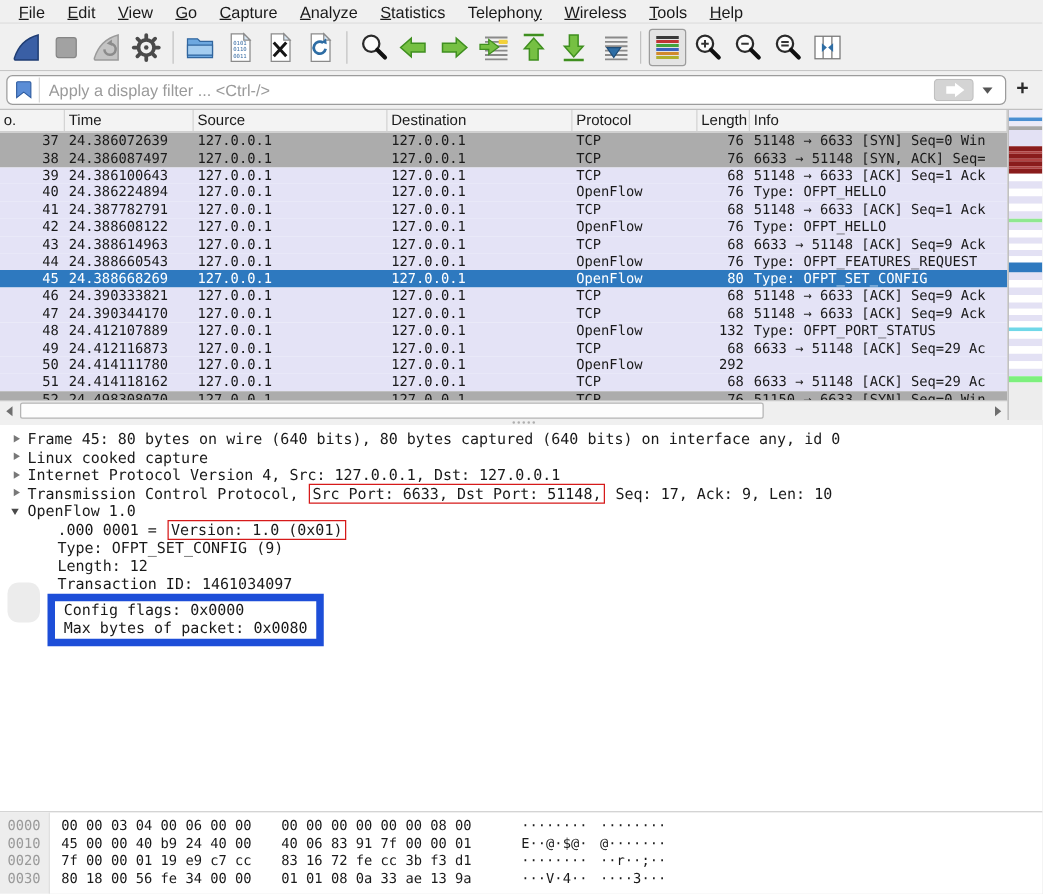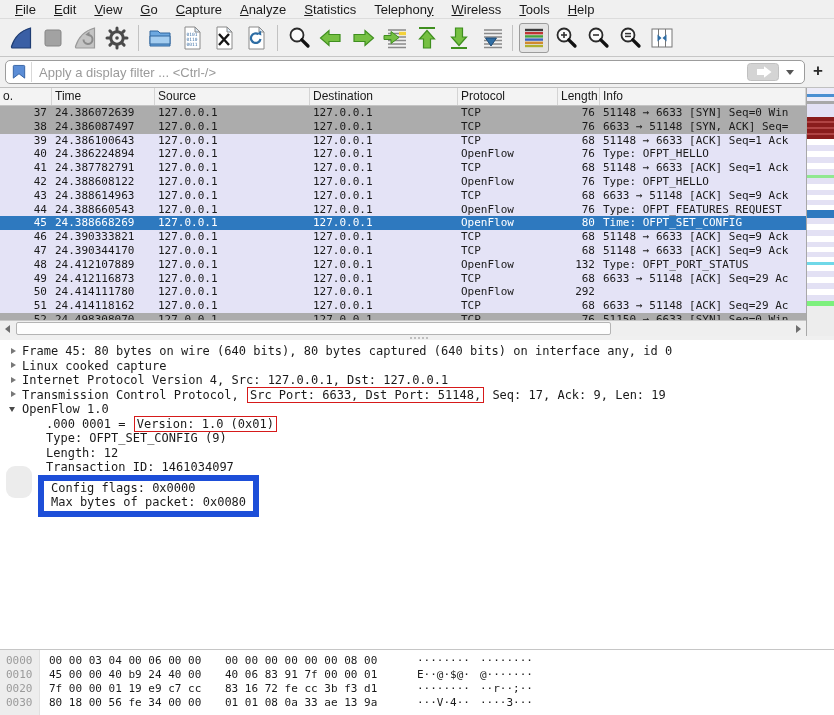--- a/index.html
+++ b/index.html
@@ -425,21 +425,21 @@
         <div class="pc r" style="width: 42px;">76</div>
         <div class="pc" style="width: 206px;">Type: OFPT_FEATURES_REQUEST</div>
       </div>
       <div class="prow sel">
         <div class="pc r" style="width: 52px;">45</div>
         <div class="pc" style="width: 103px;">24.388668269</div>
         <div class="pc" style="width: 155px;">127.0.0.1</div>
         <div class="pc" style="width: 148px;">127.0.0.1</div>
         <div class="pc" style="width: 100px;">OpenFlow</div>
         <div class="pc r" style="width: 42px;">80</div>
-        <div class="pc" style="width: 206px;">Time: OFPT_SET_CONFIG</div>
+        <div class="pc" style="width: 206px;">Type: OFPT_SET_CONFIG</div>
       </div>
       <div class="prow tcp">
         <div class="pc r" style="width: 52px;">46</div>
         <div class="pc" style="width: 103px;">24.390333821</div>
         <div class="pc" style="width: 155px;">127.0.0.1</div>
         <div class="pc" style="width: 148px;">127.0.0.1</div>
         <div class="pc" style="width: 100px;">TCP</div>
         <div class="pc r" style="width: 42px;">68</div>
         <div class="pc" style="width: 206px;">51148 → 6633 [ACK] Seq=9 Ack</div>
       </div>
@@ -553,21 +553,21 @@
     </div>
 </div>
 
 <div class="splitter"></div>
 
 <div class="detail">
   <div class="gutter-blob"></div>
 <div class="dline ind0"><span class="dexp closed"></span><span>Frame 45: 80 bytes on wire (640 bits), 80 bytes captured (640 bits) on interface any, id 0</span></div>
     <div class="dline ind0"><span class="dexp closed"></span><span>Linux cooked capture</span></div>
     <div class="dline ind0"><span class="dexp closed"></span><span>Internet Protocol Version 4, Src: 127.0.0.1, Dst: 127.0.0.1</span></div>
-    <div class="dline ind0"><span class="dexp closed"></span><span>Transmission Control Protocol, </span><span class="boxed">Src Port: 6633, Dst Port: 51148,</span><span> Seq: 17, Ack: 9, Len: 19</span></div>
+    <div class="dline ind0"><span class="dexp closed"></span><span>Transmission Control Protocol, </span><span class="boxed">Src Port: 6633, Dst Port: 51148,</span><span> Seq: 17, Ack: 9, Len: 10</span></div>
     <div class="dline ind0"><span class="dexp open"></span><span>OpenFlow 1.0</span></div>
     <div class="dline ind1"><span>.000 0001 = </span><span class="boxed">Version: 1.0 (0x01)</span></div>
     <div class="dline ind1"><span>Type: OFPT_SET_CONFIG (9)</span></div>
     <div class="dline ind1"><span>Length: 12</span></div>
     <div class="dline ind1"><span>Transaction ID: 1461034097</span></div>
     <div class="boxblock">
       <div class="bline">Config flags: 0x0000</div>
       <div class="bline">Max bytes of packet: 0x0080</div>
     </div>
   </div>

